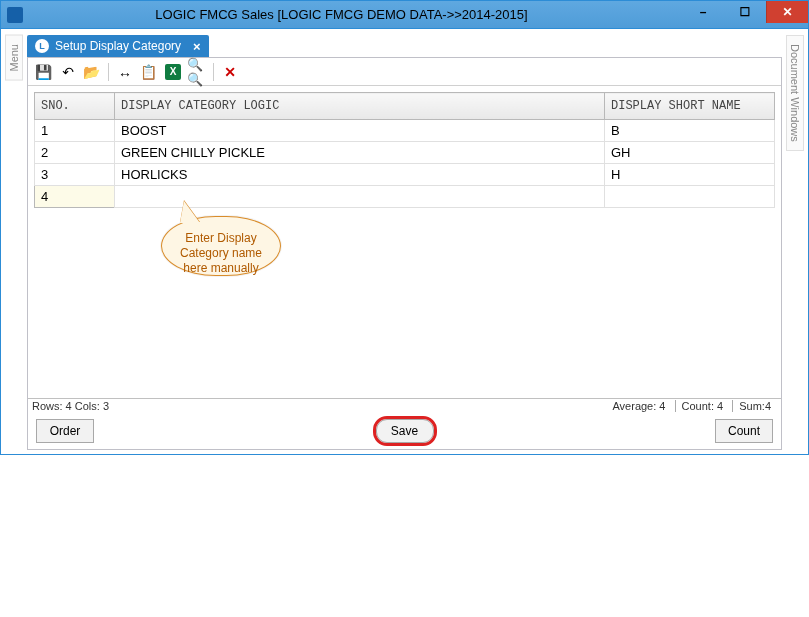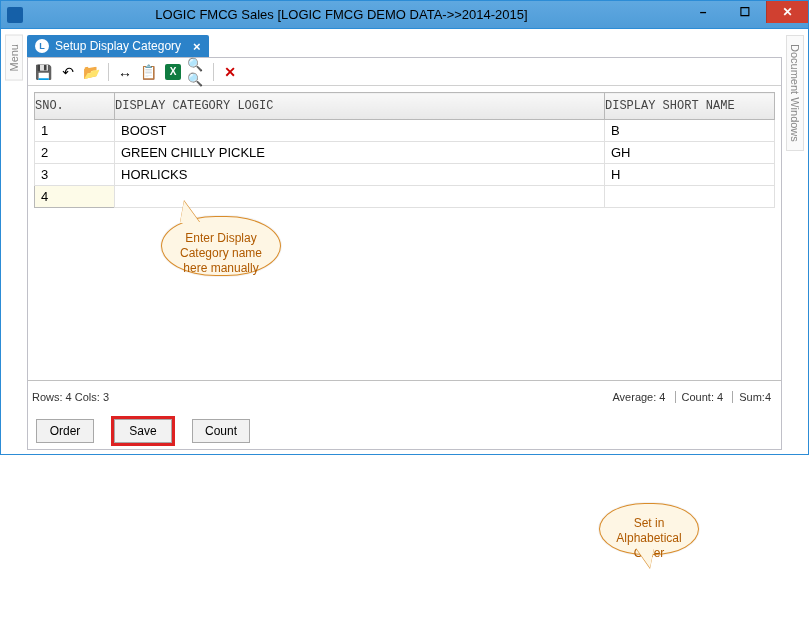--- a/index.html
+++ b/index.html
@@ -144,21 +144,21 @@
   table.grid {
     width: 100%;
     border-collapse: collapse;
     border: 1px solid #b8b8b8;
     font-family: "Courier New", monospace;
     font-size: 12px;
   }
   table.grid th {
     background: linear-gradient(#f8f8f8, #e8e8e8);
     border: 1px solid #b8b8b8;
-    padding: 6px 0;
+    padding: 6px 6px;
     text-align: left;
     font-weight: normal;
     color: #444;
     font-family: "Courier New", monospace;
   }
   table.grid td {
     border: 1px solid #e0e0e0;
     padding: 3px 6px;
     font-family: Arial, sans-serif;
     font-size: 13px;
@@ -170,45 +170,46 @@
   .active-cell {
     border: 1px dotted #555 !important;
     background: #fdfbe8;
   }
   
   .doc-foot {
     display: flex;
     justify-content: space-between;
     border-top: 1px solid #c0c0c0;
     font-size: 11px;
-    padding: 10px 4px;
+    padding: 1px 4px;
     color: #333;
   }
   .doc-foot .stats span {
     border-left: 1px solid #aaa;
     padding: 0 6px;
   }
   .doc-foot .stats span:first-child { border-left: none; }
   
   .btnbar {
-    display: flex; justify-content: flex-start;
+    display: flex; justify-content: space-between;
     padding: 6px 8px;
     gap: 20px;
   }
   .btn {
     min-width: 58px;
     height: 24px;
     background: #f2f2f2;
     border: 1px solid #a8a8a8;
     font-size: 12px;
     display: inline-flex; align-items: center; justify-content: center;
     cursor: pointer;
   }
   .btn.highlight {
     outline: 3px solid #d22;
+    border-radius: 11px;
   }
   
   .callout {
     position: absolute;
     background: #FEF6E4;
     color: #b05a00;
     border: 1px solid #d98c2a;
     border-radius: 50% / 55%;
     padding: 10px 14px;
     text-align: center;
@@ -339,14 +340,13 @@
           <div class="btn highlight">Save</div>
           <div class="btn">Count</div>
         </div>
       </div>
     </div>
 
     <div class="side-tab right">Document Windows</div>
   </div>
 
   <div class="callout c1">Enter Display Category name here manually</div>
-  <div class="callout c2">Set in Alphabetical Order</div>
 </div>
 
 </body></html>

